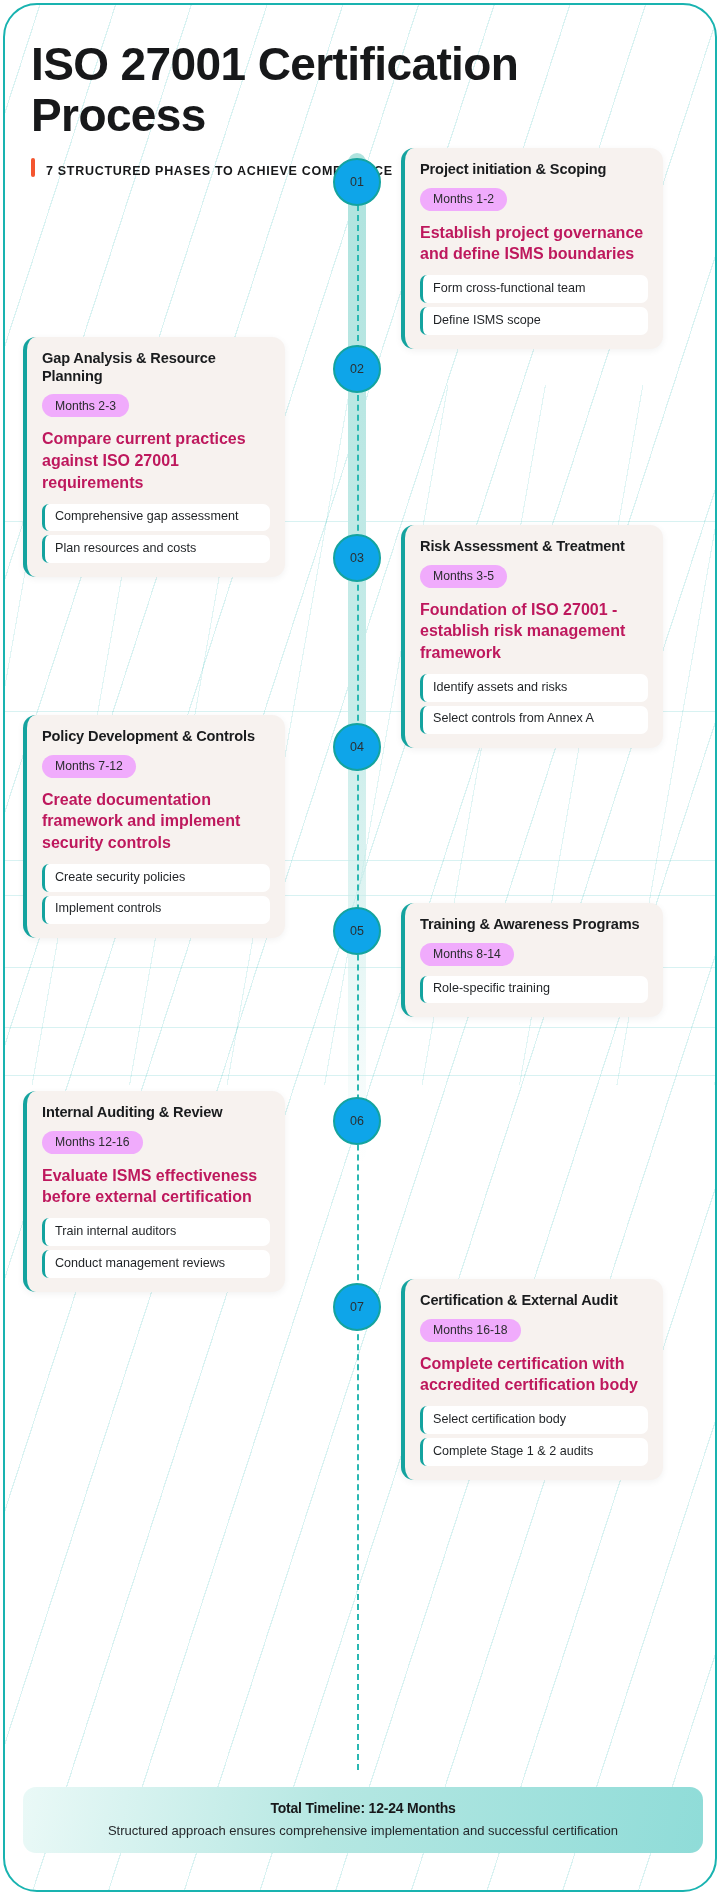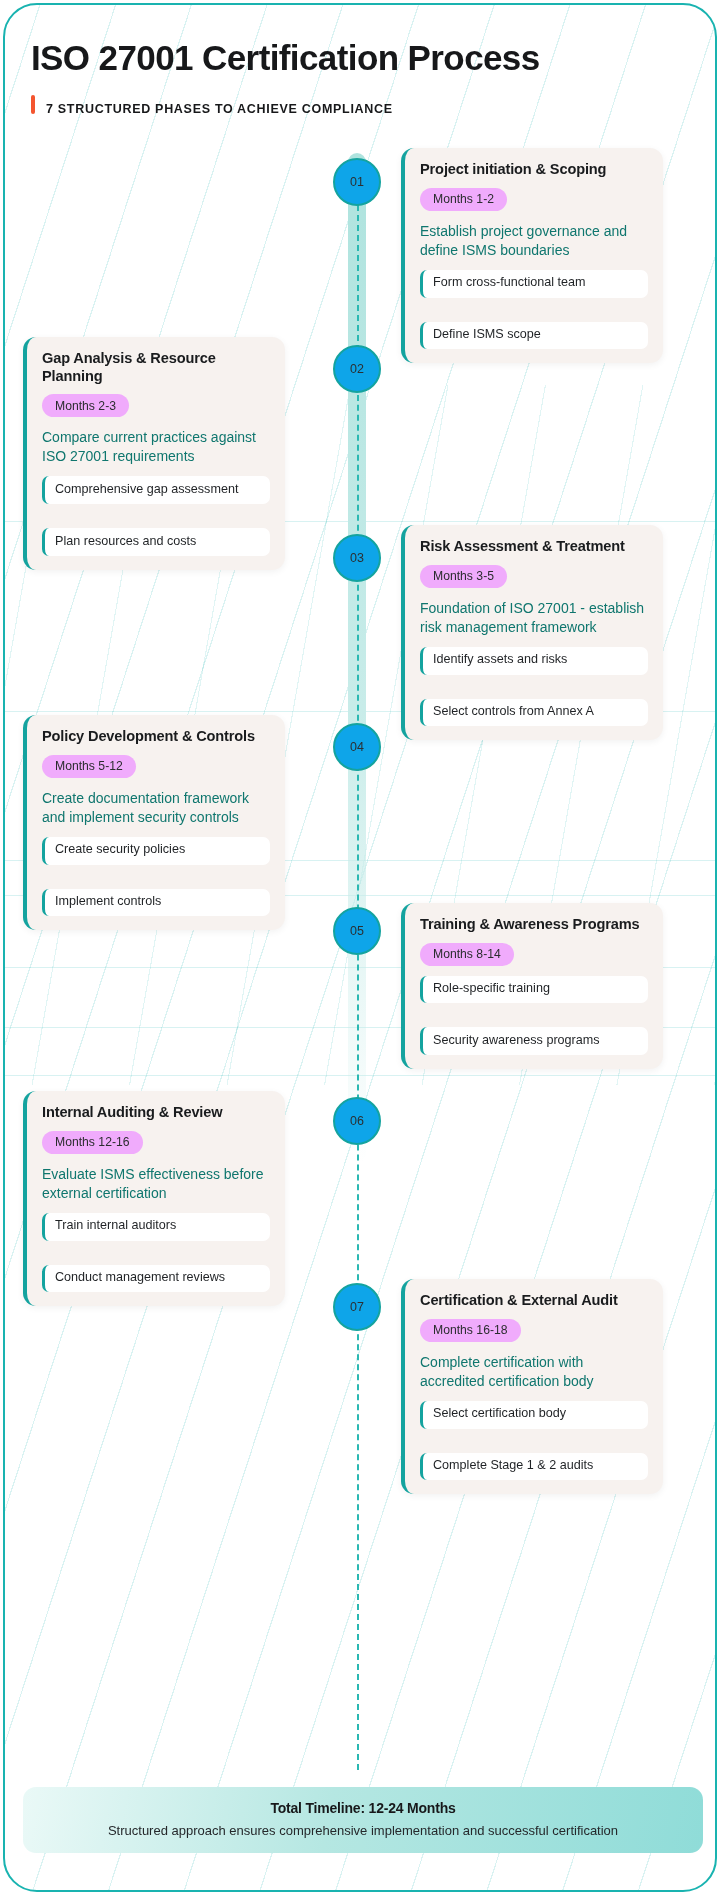--- a/index.html
+++ b/index.html
@@ -71,21 +71,21 @@
 
   
   .header {
     position: absolute;
     left: 26px;
     top: 34px;
     width: 640px;
     z-index: 6;
   }
   .title {
-    font-size: 35px;
+    font-size: 46px;
     font-weight: bold;
     color: #17181a;
     letter-spacing: -0.6px;
     line-height: 1.1;
   }
   .subtitle-row {
     display: flex;
     align-items: center;
     margin-top: 16px;
   }
@@ -173,29 +173,30 @@
     display: inline-block;
     margin-top: 9px;
     padding: 4.5px 13px;
     background: #f0abfc;
     border-radius: 13px;
     font-size: 12.2px;
     color: #2b2d2f;
   }
   .card-desc {
     margin-top: 11px;
-    font-size: 14px;
+    font-size: 16px;
     line-height: 1.37;
-    color: #0f766e;
+    color: #be185d;
+    font-weight: bold;
   }
   .bullets {
     margin-top: 10px;
     display: flex;
     flex-direction: column;
-    gap: 24px;
+    gap: 4px;
   }
   .bullet {
     background: #ffffff;
     border-left: 3px solid #14a39f;
     border-radius: 7px;
     padding: 5.5px 10px 6.5px 10px;
     font-size: 12.6px;
     color: #1f2225;
     line-height: 1.25;
   }
@@ -299,34 +300,33 @@
       <div class="pill">Months 3-5</div>
       <div class="card-desc">Foundation of ISO 27001 - establish risk management framework</div>
       <div class="bullets">
         <div class="bullet">Identify assets and risks</div>
         <div class="bullet">Select controls from Annex A</div>
       </div>
     </div>
 
     <div class="card left" style="top:710px">
       <div class="card-title">Policy Development &amp; Controls</div>
-      <div class="pill">Months 5-12</div>
+      <div class="pill">Months 7-12</div>
       <div class="card-desc">Create documentation framework and implement security controls</div>
       <div class="bullets">
         <div class="bullet">Create security policies</div>
         <div class="bullet">Implement controls</div>
       </div>
     </div>
 
     <div class="card right" style="top:898px">
       <div class="card-title">Training &amp; Awareness Programs</div>
       <div class="pill">Months 8-14</div>
       <div class="bullets">
         <div class="bullet">Role-specific training</div>
-        <div class="bullet">Security awareness programs</div>
       </div>
     </div>
 
     <div class="card left" style="top:1086px">
       <div class="card-title">Internal Auditing &amp; Review</div>
       <div class="pill">Months 12-16</div>
       <div class="card-desc">Evaluate ISMS effectiveness before external certification</div>
       <div class="bullets">
         <div class="bullet">Train internal auditors</div>
         <div class="bullet">Conduct management reviews</div>

